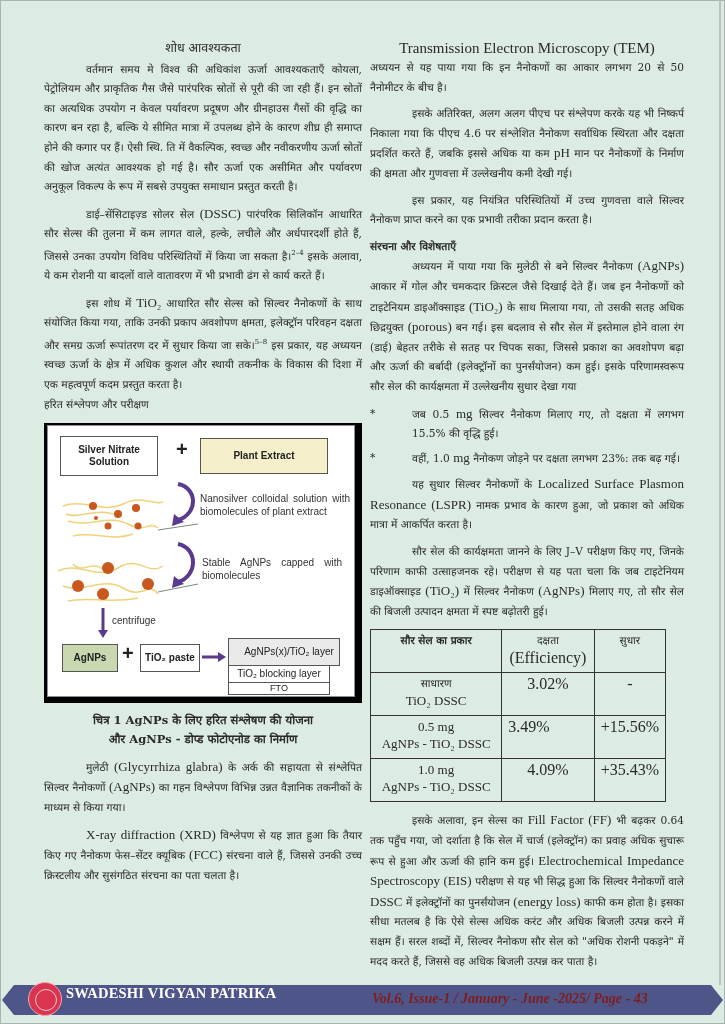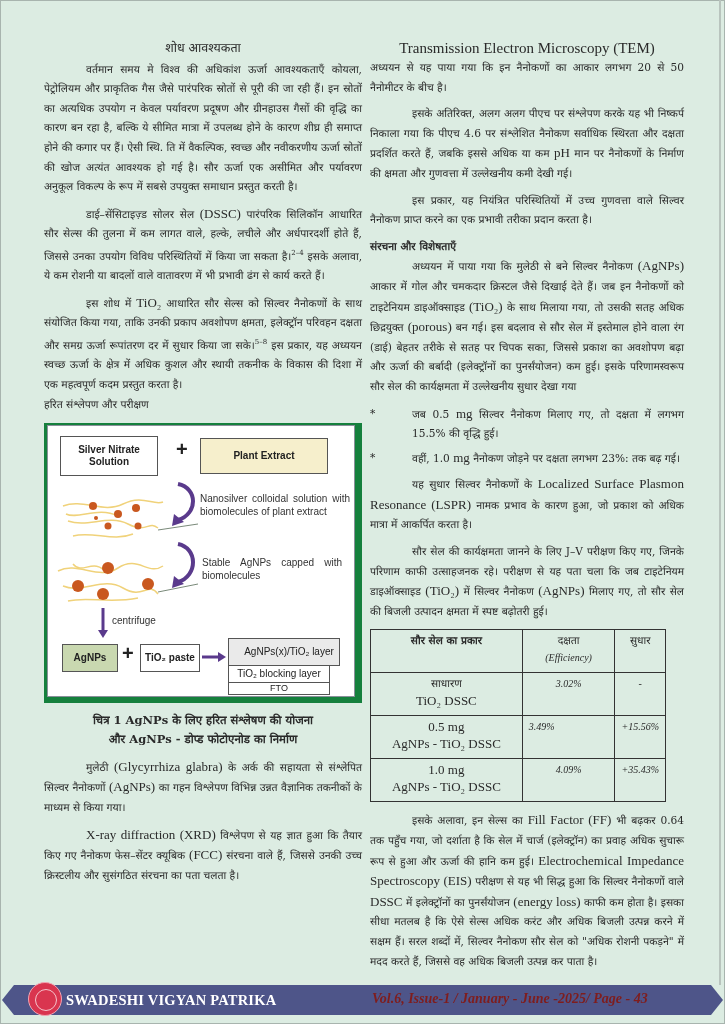--- a/index.html
+++ b/index.html
@@ -11,40 +11,40 @@
   .col-left{left:44px;width:318px;}
   .col-right{left:370px;width:314px;}
   .heading{text-align:center;font-size:12.5px;margin:0 0 2px 0;}
   .heading-en{text-align:center;font-family:"Liberation Serif",serif;font-size:15px;margin:0;line-height:20px;}
   p{margin:0 0 7px 0;text-indent:42px;}
   p.noindent{text-indent:0;}
   .en{font-family:"Liberation Serif",serif;font-size:13px;}
   .subhead{font-weight:bold;font-size:10.6px;margin:0;}
   .bullet{display:flex;margin:0 0 4px 0;}
   .bullet .star{width:42px;flex:none;}
-  .figure{position:relative;margin:8px 0 6px 0;width:318px;height:280px;background:#15803d;}
+  .figure{position:relative;margin:8px 0 6px 0;width:318px;height:280px;background:#000000;}
   .fig-frame{position:absolute;left:3px;top:2px;width:306px;height:270px;background:#fff;border:1px solid #8a8f9a;}
   .box{position:absolute;border:1px solid #555;background:#fff;font-family:"Liberation Sans",sans-serif;
        font-weight:bold;font-size:10px;color:#222;display:flex;align-items:center;justify-content:center;text-align:center;line-height:12px;}
   .plus{position:absolute;font-family:"Liberation Sans",sans-serif;font-weight:bold;font-size:20px;color:#222;}
   .fig-label{position:absolute;font-family:"Liberation Sans",sans-serif;font-size:10px;color:#333;line-height:13px;}
   .caption{text-align:center;font-weight:bold;font-size:11.5px;line-height:19px;margin:8px 0 8px 0;}
   table.results{border-collapse:collapse;width:296px;margin:8px 0 8px 0;font-size:10.5px;}
   table.results td,table.results th{border:1.5px solid #333;vertical-align:top;padding:2px 6px;line-height:17px;}
   table.results th{font-weight:bold;text-align:center;height:38px;}
   table.results td{height:38px;text-align:center;}
-  table.results td.en,table.results th .en{font-family:"Liberation Serif",serif;font-size:10px;font-style:italic;}
+  table.results td.en,table.results th .en{font-family:"Liberation Serif",serif;font-size:16px;}
   .footer{position:absolute;left:0;top:985px;width:725px;height:30px;}
   .banner{position:absolute;top:0;height:30px;background:#4e5589;}
   .banner-left{left:2px;width:360px;clip-path:polygon(12px 0,100% 0,100% 100%,12px 100%,0 50%);}
   .banner-right{left:360px;width:363px;clip-path:polygon(0 0,calc(100% - 12px) 0,100% 50%,calc(100% - 12px) 100%,0 100%);}
   .logo{position:absolute;left:28px;top:-3px;width:34px;height:34px;border-radius:50%;background:#d9354f;
         border:1px solid #f2a5b2;box-sizing:border-box;}
   .logo::after{content:"";position:absolute;left:6px;top:6px;width:20px;height:20px;border-radius:50%;border:1px solid #f5c4cc;}
-  .brand{position:absolute;left:66px;top:7px;color:#fff;font-family:"Liberation Serif",serif;font-weight:bold;font-size:14.5px;letter-spacing:0.2px;}
+  .brand{position:absolute;left:66px;top:0;color:#fff;font-family:"Liberation Serif",serif;font-weight:bold;font-size:14.5px;letter-spacing:0.2px;}
   .issue{position:absolute;left:372px;top:6px;color:#7f1d1d;font-family:"Liberation Serif",serif;font-weight:bold;font-style:italic;font-size:14px;}
   sup{font-size:7px;}
 </style>
 </head>
 <body>
 
 <div class="page-border"></div>
 <div class="right-rule"></div>
 
 <div class="col col-left">

